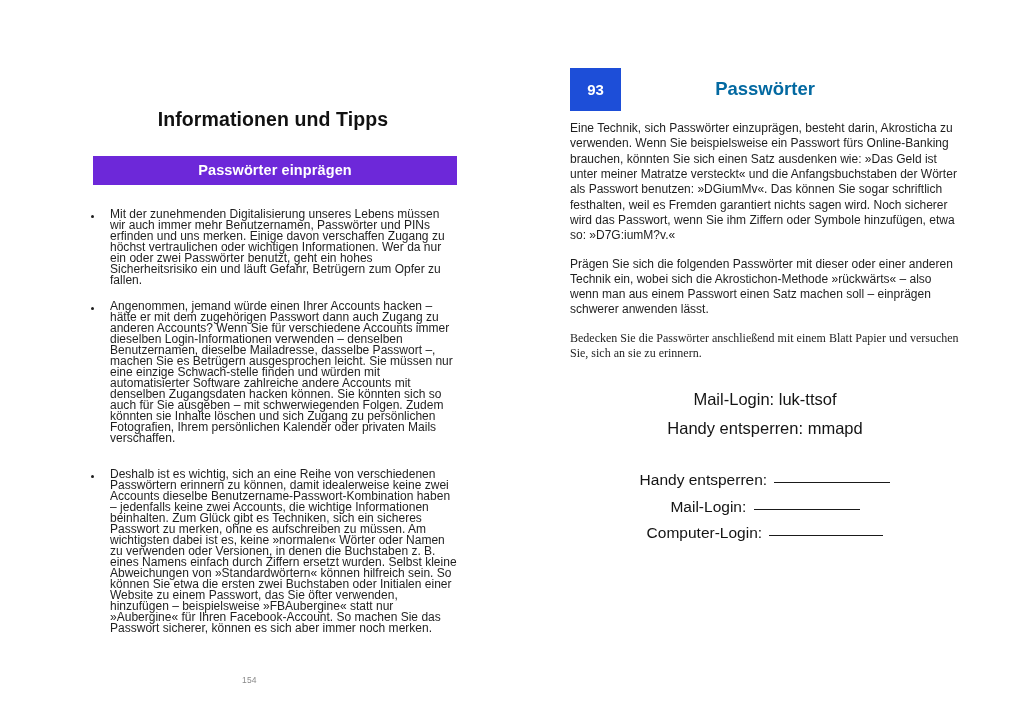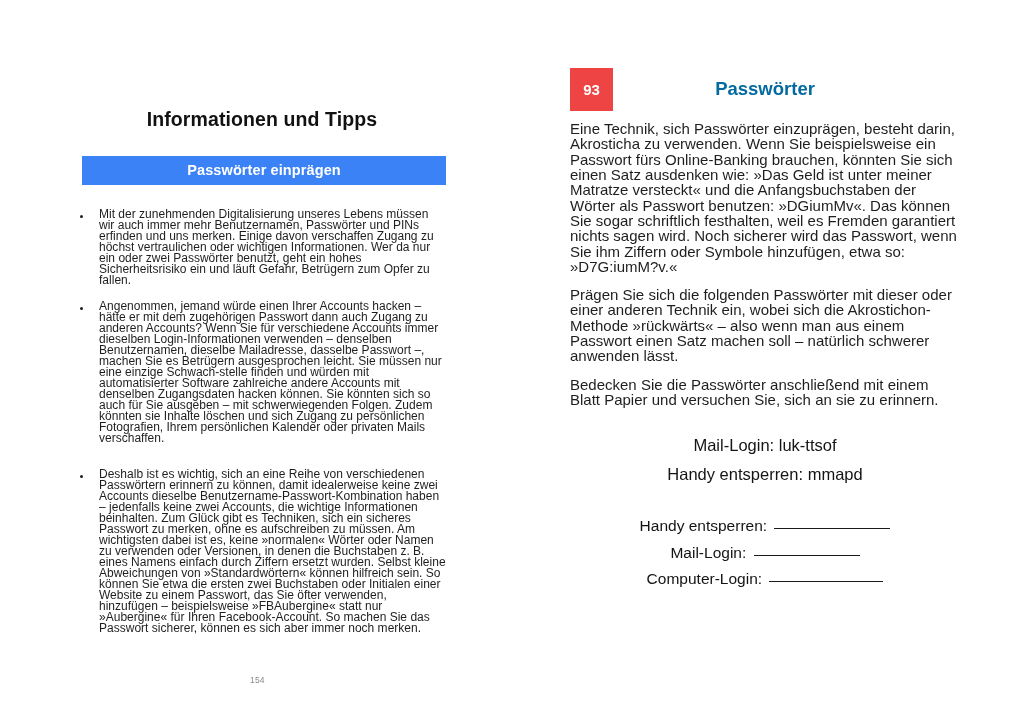--- a/index.html
+++ b/index.html
@@ -26,36 +26,36 @@
     position: relative;
     box-sizing: border-box;
     height: 721px;
   }
   .page-left  { width: 510px; }
   .page-right { width: 510px; }
 
   
   .left-inner {
     position: absolute;
-    left: 78px;
+    left: 89px;
     top: 0;
     width: 368px;
   }
   .chapter-title {
     text-align: center;
     font-size: 19.5px;
     font-weight: bold;
     letter-spacing: 0.1px;
     color: #111;
     margin: 0;
     padding-top: 108px;
     line-height: 1.2;
   }
   .section-bar {
-    background: #3b82f6;
+    background: #6d28d9;
     color: #ffffff;
     font-size: 14.5px;
     font-weight: bold;
     text-align: center;
     padding: 6px 0 7px 0;
     margin-top: 25px;
     letter-spacing: 0.1px;
     width: 364px;
     margin-left: 4px;
     box-sizing: border-box;
@@ -91,23 +91,23 @@
   .right-inner {
     position: absolute;
     left: 60px;
     top: 0;
     width: 390px;
   }
   .page-badge {
     position: absolute;
     left: 0px;
     top: 68px;
-    width: 43px;
+    width: 51px;
     height: 43px;
-    background: #ef4444;
+    background: #1d4ed8;
     color: #ffffff;
     font-size: 15px;
     font-weight: bold;
     display: flex;
     align-items: center;
     justify-content: center;
     box-sizing: border-box;
   }
   .right-title {
     text-align: center;
@@ -116,26 +116,26 @@
     color: #0369a1;
     margin: 0;
     padding-top: 78px;
     line-height: 1.2;
   }
   .right-body {
     margin-top: 21px;
   }
   .right-body p {
     margin: 0 0 13px 0;
-    font-size: 15px;
+    font-size: 12px;
     line-height: 15.3px;
     color: #1e1e1e;
     text-align: left;
   }
-  .right-body p:last-child { margin-bottom: 0; }
+  .right-body p:last-child { margin-bottom: 0; font-family: Liberation Serif, serif; }
 
   .pw-list {
     margin-top: 24px;
     text-align: center;
   }
   .pw-list .pw-line {
     font-size: 16.5px;
     line-height: 29px;
     color: #141414;
     white-space: nowrap;
@@ -167,21 +167,21 @@
   .rule-w3 { width: 114px; }
 
   
   .folio {
     position: absolute;
     bottom: 36px;
     font-size: 8.5px;
     color: #8a8a8a;
     letter-spacing: 0.2px;
   }
-  .folio-left  { left: 250px; }
+  .folio-left  { left: 242px; }
 </style>
 </head>
 <body>
 
 <div class="spread">
 
   <div class="page page-left">
     <div class="left-inner">
 
       <h1 class="chapter-title">Informationen und Tipps</h1>
@@ -210,21 +210,21 @@
 
   <div class="page page-right">
     <div class="right-inner">
 
       <div class="page-badge">93</div>
 
       <h1 class="right-title">Passwörter</h1>
 
       <div class="right-body">
         <p>Eine Technik, sich Passwörter einzuprägen, besteht darin, Akrosticha zu verwenden. Wenn Sie beispielsweise ein Passwort fürs Online-Banking brauchen, könnten Sie sich einen Satz ausdenken wie: »Das Geld ist unter meiner Matratze versteckt« und die Anfangsbuchstaben der Wörter als Passwort benutzen: »DGiumMv«. Das können Sie sogar schriftlich festhalten, weil es Fremden garantiert nichts sagen wird. Noch sicherer wird das Passwort, wenn Sie ihm Ziffern oder Symbole hinzufügen, etwa so: »D7G:iumM?v.«</p>
-        <p>Prägen Sie sich die folgenden Passwörter mit dieser oder einer anderen Technik ein, wobei sich die Akrostichon-Methode »rückwärts« – also wenn man aus einem Passwort einen Satz machen soll – natürlich schwerer anwenden lässt.</p>
+        <p>Prägen Sie sich die folgenden Passwörter mit dieser oder einer anderen Technik ein, wobei sich die Akrostichon-Methode »rückwärts« – also wenn man aus einem Passwort einen Satz machen soll – einprägen schwerer anwenden lässt.</p>
         <p>Bedecken Sie die Passwörter anschließend mit einem Blatt Papier und versuchen Sie, sich an sie zu erinnern.</p>
       </div>
 
       <div class="pw-list">
         <div class="pw-line">
           <span>Mail-Login:</span>
           <span>luk-ttsof</span>
         </div>
         <div class="pw-line">
           <span>Handy entsperren:</span>

